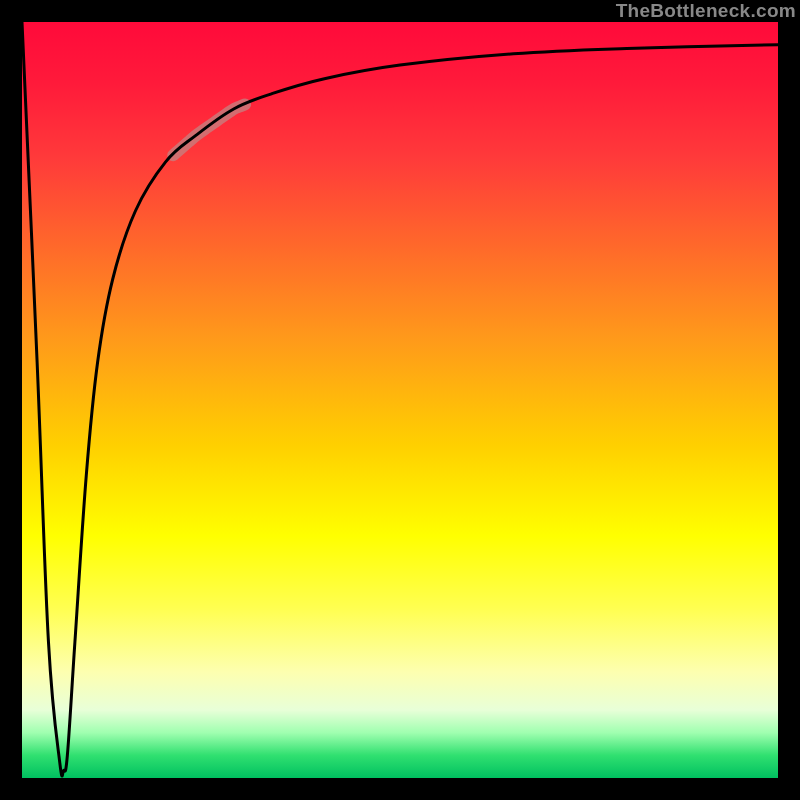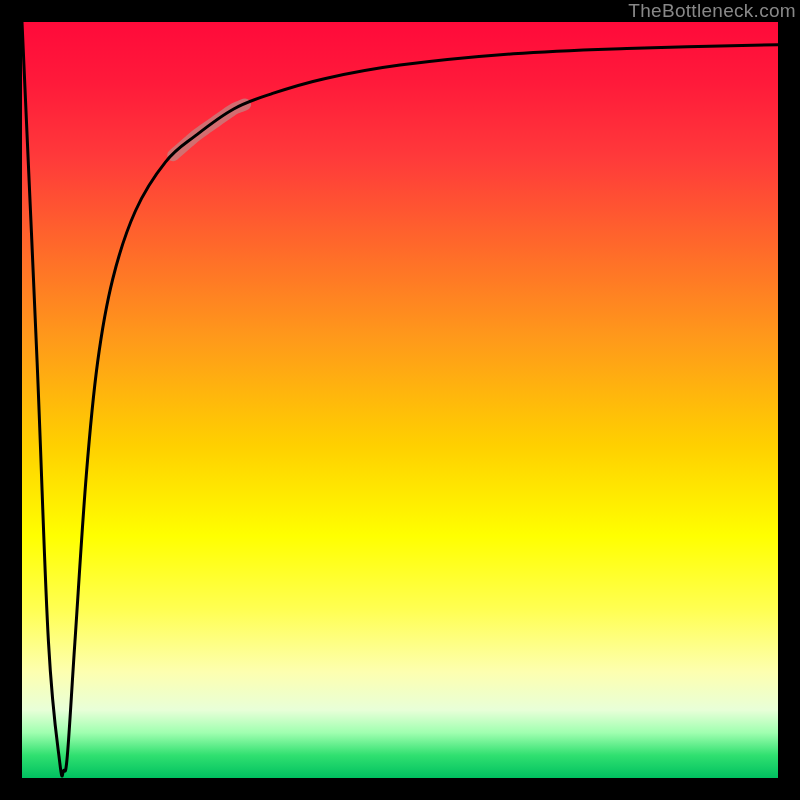--- a/index.html
+++ b/index.html
@@ -44,21 +44,21 @@
       #a0ffb0 94%,
       #30e070 97%,
       #00c060 100%
     );
   }
   .watermark {
     position: absolute;
     top: 0px;
     right: 4px;
     color: #888;
-    font-weight: 400;
+    font-weight: 700;
     letter-spacing: 0.3px;
   }
   svg.curve {
     position: absolute;
     left: 0; top: 0;
     width: 756px; height: 756px;
   }
   .segment {
     stroke: #c58080;
     stroke-width: 12;

